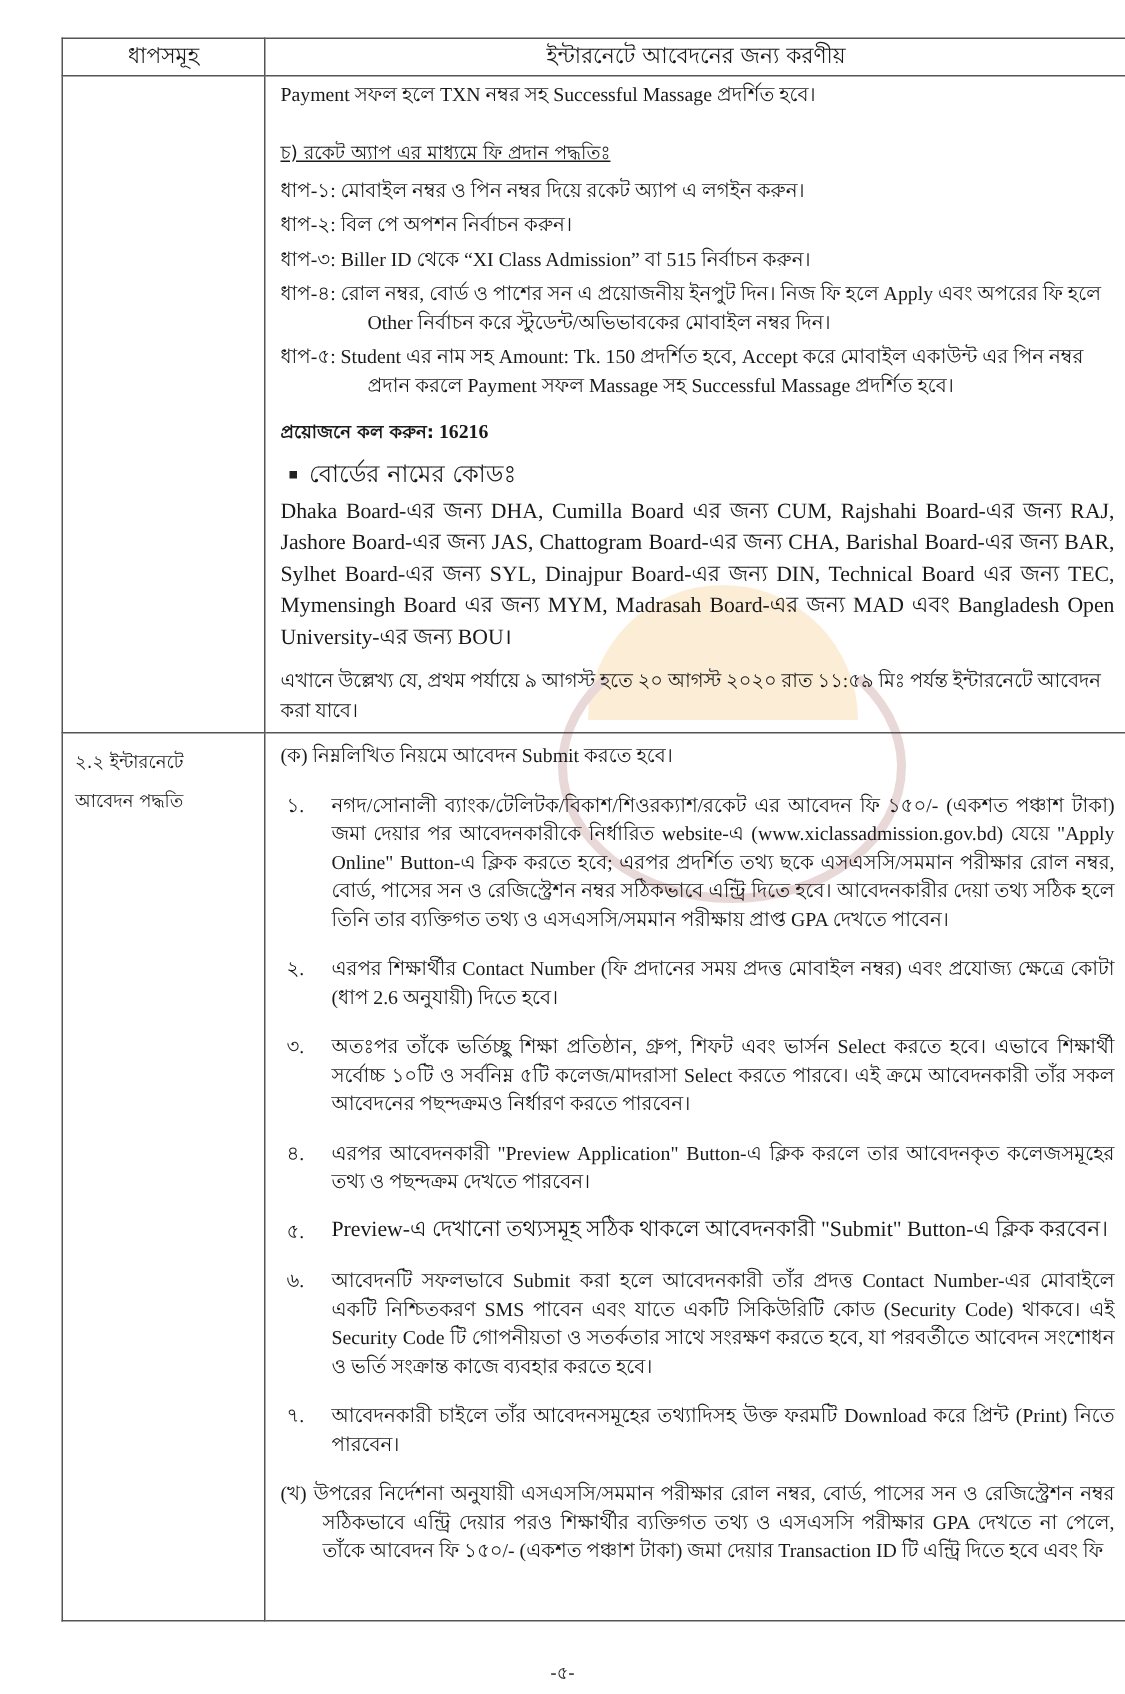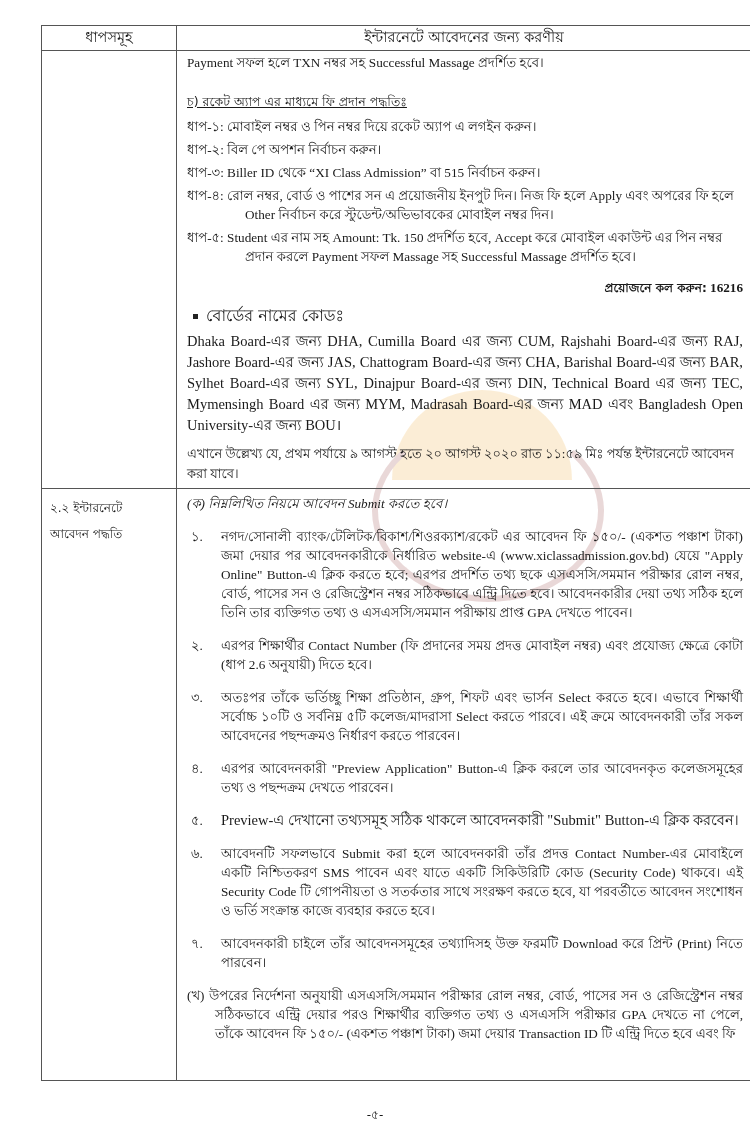--- a/index.html
+++ b/index.html
@@ -37,21 +37,21 @@
     font-weight: normal; font-size: 14.5px; height: 24px; vertical-align: middle !important;
     font-family: "DejaVu Sans", sans-serif;
   }
   col.c1 { width: 135px; }
   col.c2 { width: 575px; }
   .cell { padding: 2px 8px 4px 10px; font-size: 13.2px; line-height: 19px; }
   .p { margin: 0 0 6px 0; }
   .gap { height: 14px; }
   .head-u { font-weight: normal; text-decoration: underline; font-family: "DejaVu Sans", sans-serif; font-size: 12.5px; }
   .step { margin: 0 0 4px 0; padding-left: 58px; text-indent: -58px; }
-  .bold { font-weight: bold; text-align: right; }
+  .bold { font-weight: bold; }
   .bullet-line { margin: 8px 0 6px 6px; font-family: "DejaVu Sans", sans-serif; font-size: 16px; }
   .bullet-line .sq { display: inline-block; width: 5px; height: 5px; background: #222; margin-right: 8px; vertical-align: middle; }
   .boards { text-align: justify; font-size: 14.5px; line-height: 21px; margin: 2px 0 8px 0; }
   .note { margin: 6px 0 0 0; font-size: 13px; line-height: 20px; }
   .left-cell { padding: 6px 6px 0 8px; font-size: 12px; line-height: 26px; font-family: "DejaVu Sans", sans-serif; }
   .item { display: flex; margin: 0 0 14px 0; text-align: justify; }
   .item .num { width: 30px; flex: none; padding-left: 4px; }
   .item .txt { flex: 1; }
   .kha { padding-left: 28px; text-indent: -28px; text-align: justify; margin: 0; }
   .footer {
@@ -103,21 +103,21 @@
     </tr>
     <tr style="height:592px;">
       <td>
         <div class="left-cell">
           <div>২.২ ইন্টারনেটে</div>
           <div>আবেদন পদ্ধতি</div>
         </div>
       </td>
       <td>
         <div class="cell" style="padding-top:5px;">
-          <p class="p" style="margin-bottom:14px;font-style:italic;">(ক)  নিম্নলিখিত নিয়মে আবেদন Submit করতে হবে।</p>
+          <p class="p" style="margin-bottom:14px;">(ক)  নিম্নলিখিত নিয়মে আবেদন Submit করতে হবে।</p>
           <div>
             <div class="item">
                 <span class="num">১.</span>
                 <span class="txt">নগদ/সোনালী ব্যাংক/টেলিটক/বিকাশ/শিওরক্যাশ/রকেট এর আবেদন ফি ১৫০/- (একশত পঞ্চাশ টাকা) জমা দেয়ার পর আবেদনকারীকে নির্ধারিত website-এ (www.xiclassadmission.gov.bd) যেয়ে "Apply Online" Button-এ ক্লিক করতে হবে; এরপর প্রদর্শিত তথ্য ছকে এসএসসি/সমমান পরীক্ষার রোল নম্বর, বোর্ড, পাসের সন ও রেজিস্ট্রেশন নম্বর সঠিকভাবে এন্ট্রি দিতে হবে। আবেদনকারীর দেয়া তথ্য সঠিক হলে তিনি তার ব্যক্তিগত তথ্য ও এসএসসি/সমমান পরীক্ষায় প্রাপ্ত GPA দেখতে পাবেন।</span>
               </div>
             <div class="item">
                 <span class="num">২.</span>
                 <span class="txt">এরপর শিক্ষার্থীর Contact Number (ফি প্রদানের সময় প্রদত্ত মোবাইল নম্বর) এবং প্রযোজ্য ক্ষেত্রে কোটা (ধাপ 2.6 অনুযায়ী) দিতে হবে।</span>
               </div>
             <div class="item">

